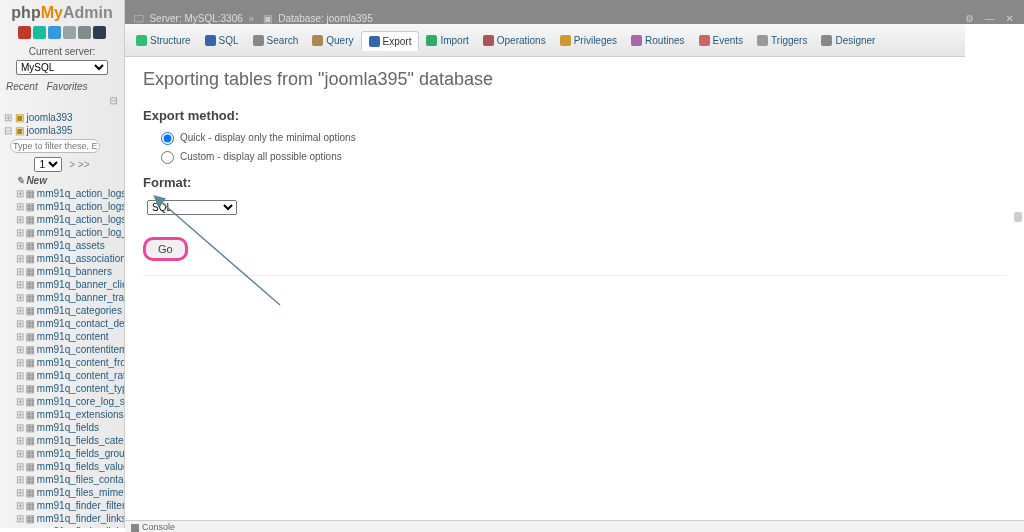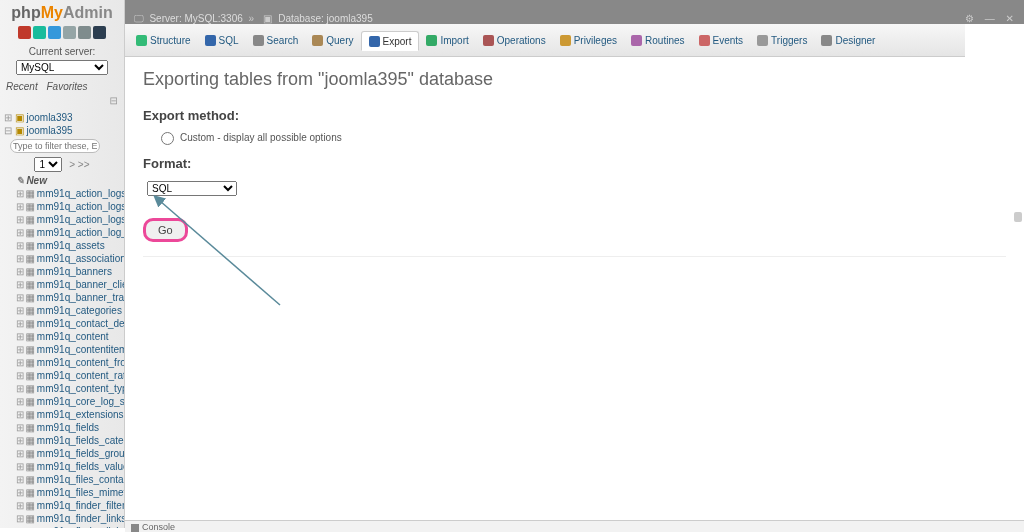--- a/index.html
+++ b/index.html
@@ -176,20 +176,21 @@
         <span>Triggers</span>
       </div>
       <div class="tab">
         <span class="ti" style="background: rgb(136, 136, 136);"></span>
         <span>Designer</span>
       </div>
     </div>
   <div class="content">
     <h1 class="page-title">Exporting tables from "joomla395" database</h1>
     <div class="section-label">Export method:</div>
+    <div class="radio-row"><input type="radio" name="m" checked="" style=""><span>Quick - display only the minimal options</span></div>
     <div class="radio-row"><input type="radio" name="m" style=""><span>Custom - display all possible options</span></div>
     <div class="section-label">Format:</div>
     <select class="fmt-select"><option>SQL</option></select>
     <br>
     <button class="go-btn">Go</button>
     <div class="divider"></div>
   </div>
   <div class="rt-handle"></div>
 </div>
 

